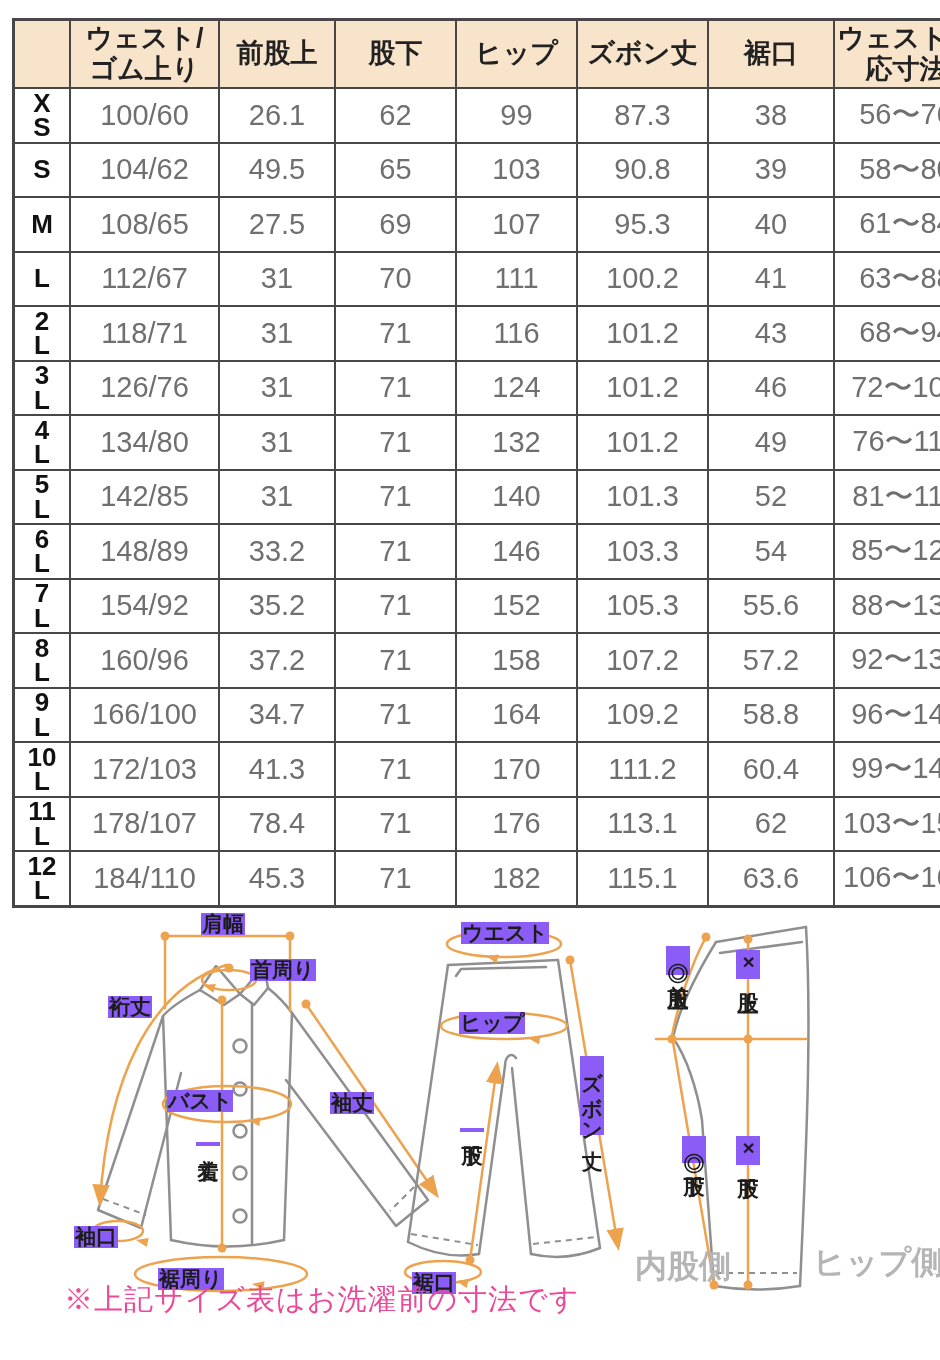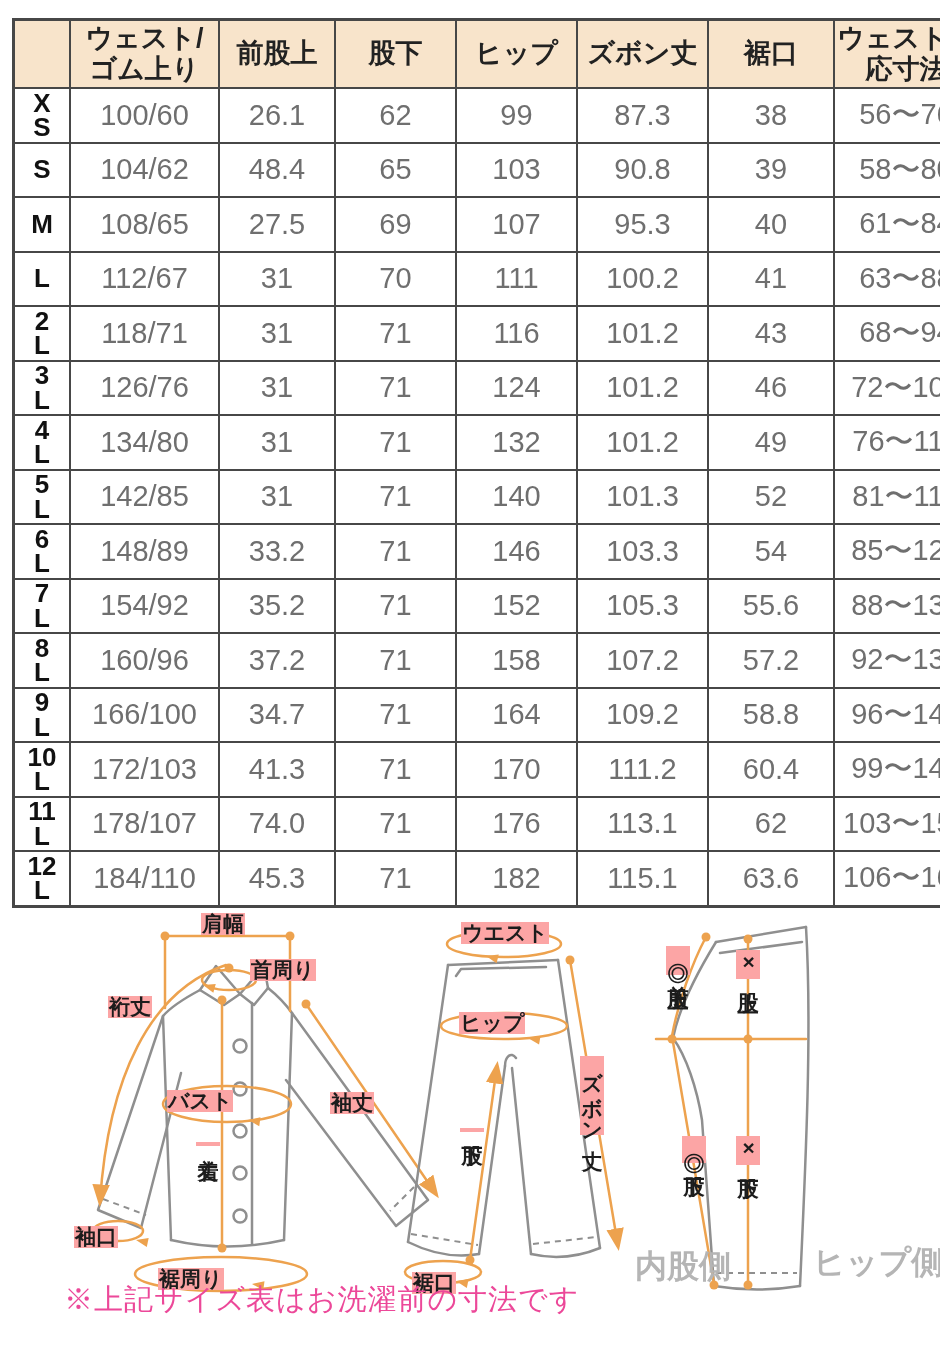--- a/index.html
+++ b/index.html
@@ -25,21 +25,21 @@
   table.size-table td.size{
     color:#111;font-weight:bold;font-size:26px;line-height:0.95;
     white-space:pre-line;padding:0;
   }
 
   
   .diagrams{position:relative;width:940px;height:420px;margin-top:0;}
   .diagrams svg{position:absolute;left:0;top:0;}
   .dlabel{
     position:absolute;font-size:21px;font-weight:bold;color:#1c1c1c;
-    background:#fca5a5;line-height:1.05;padding:0 1px;white-space:nowrap;
+    background:#8b5cf6;line-height:1.05;padding:0 1px;white-space:nowrap;
   }
   .vl{writing-mode:vertical-rl;text-orientation:upright;letter-spacing:2px;white-space:normal;}
   .gray-label{color:#b5b5b5;font-size:32px;background:transparent;}
   .note{
     position:absolute;left:64px;top:372px;font-size:29px;color:#ec4899;
     font-weight:normal;letter-spacing:1px;white-space:nowrap;
   }
 </style>
 </head>
 <body>
@@ -65,21 +65,21 @@
         <td>26.1</td>
         <td>62</td>
         <td>99</td>
         <td>87.3</td>
         <td>38</td>
         <td>56〜76</td>
       </tr>
       <tr>
         <td class="size">S</td>
         <td>104/62</td>
-        <td>48.4</td>
+        <td>49.5</td>
         <td>65</td>
         <td>103</td>
         <td>90.8</td>
         <td>39</td>
         <td>58〜80</td>
       </tr>
       <tr>
         <td class="size">M</td>
         <td>108/65</td>
         <td>27.5</td>
@@ -195,21 +195,21 @@
         <td>71</td>
         <td>170</td>
         <td>111.2</td>
         <td>60.4</td>
         <td>99〜148</td>
       </tr>
       <tr>
         <td class="size">11
 L</td>
         <td>178/107</td>
-        <td>74.0</td>
+        <td>78.4</td>
         <td>71</td>
         <td>176</td>
         <td>113.1</td>
         <td>62</td>
         <td>103〜154</td>
       </tr>
       <tr>
         <td class="size">12
 L</td>
         <td>184/110</td>

